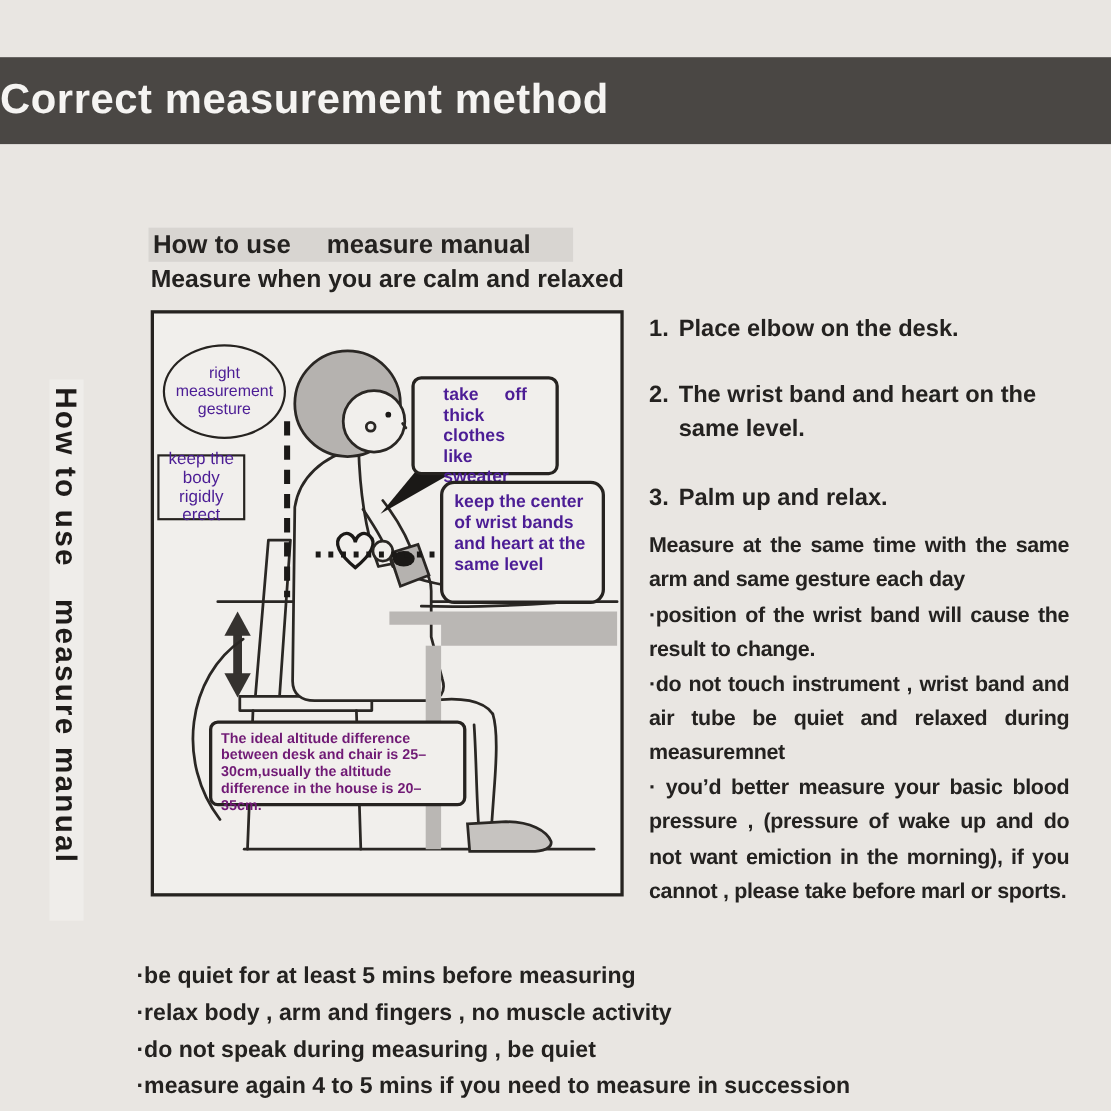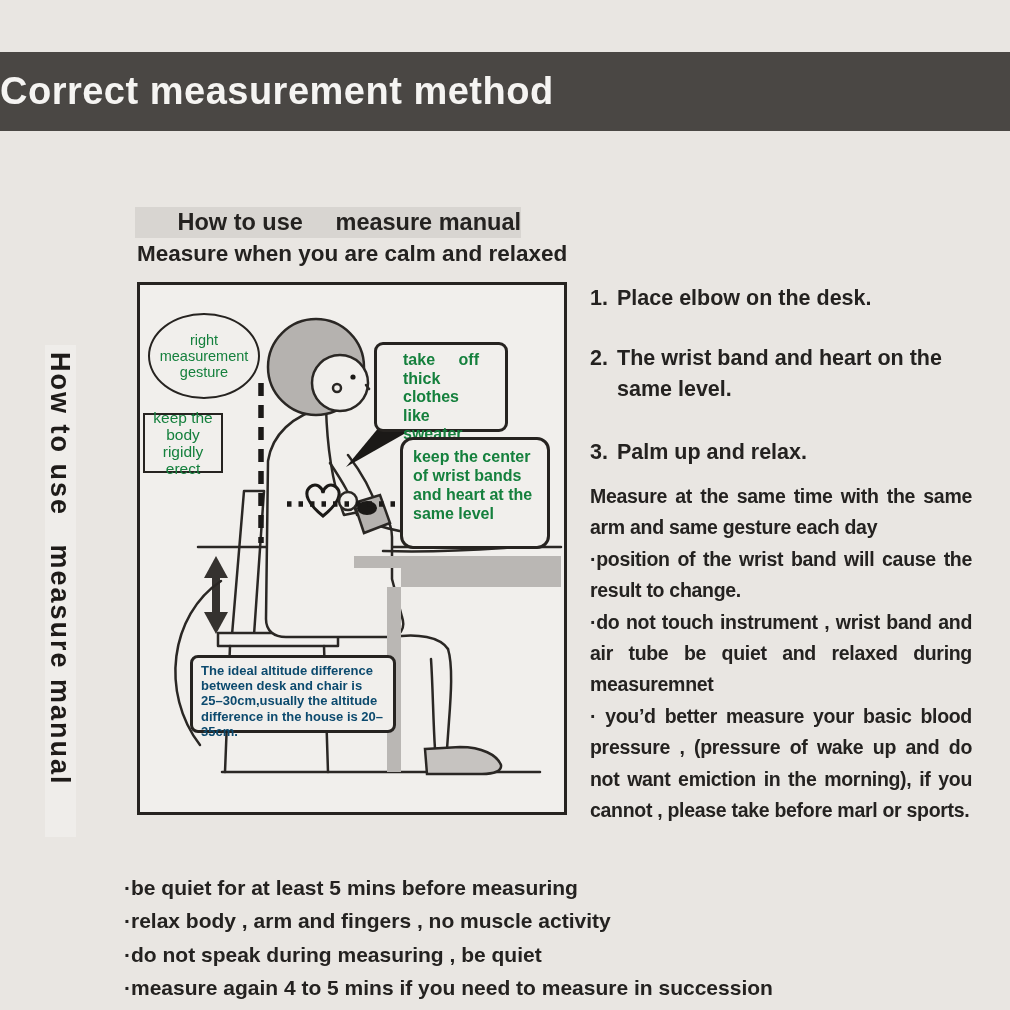--- a/index.html
+++ b/index.html
@@ -3,50 +3,50 @@
 <meta charset="utf-8">
 <style>
   :root{
     --page-bg:#e9e6e2; --header-bg:#4a4744; --header-text:#f5f4f2;
     --ink:#242220; --panel-bg:#f1efec; --highlight:#d8d5d1; --band-bg:#efedea;
     --gray-fill:#b5b2af; --desk-gray:#bab7b4; --slipper-gray:#c6c3c0; --black:#1b1917;
   }
   *{margin:0;padding:0;box-sizing:border-box;}
   html,body{width:1010px;height:1010px;}
   body{font-family:"Liberation Sans",sans-serif;color:var(--ink);background:var(--page-bg);position:relative;overflow:hidden;}
-  .abs{position:absolute;justify-content:flex-end;}
+  .abs{position:absolute;}
 
   .header-bar{top:52px;left:0;width:1010px;height:79px;background:var(--header-bg);
     display:flex;align-items:center;justify-content:flex-start;}
   .header-bar .title{color:var(--header-text);font-size:38px;font-weight:700;letter-spacing:.5px;}
 
   .vertical-band{left:45px;top:345px;width:31px;height:492px;background:var(--band-bg);}
   .vertical-label{left:44px;top:352px;height:490px;writing-mode:vertical-rl;text-orientation:mixed;
     font-size:27px;font-weight:700;color:#1e1b19;white-space:pre;letter-spacing:2px;}
 
   .section-heading{left:135px;top:207px;width:386px;height:31px;background:var(--highlight);
     display:flex;align-items:center;}
   .section-heading span{font-size:23.5px;font-weight:700;white-space:pre;padding-left:4px;}
   .subheading{left:137px;top:241px;font-size:22.5px;font-weight:700;}
 
   .figure{left:137px;top:282px;width:430px;height:533px;background:var(--panel-bg);
     border:3.5px solid #262320;}
   .figure svg{position:absolute;left:0;top:0;}
   .callout{position:absolute;background:var(--panel-bg);border:2.5px solid #262320;
-    color:#15803d;display:flex;align-items:center;justify-content:center;text-align:center;}
+    color:#4c1d95;display:flex;align-items:center;justify-content:center;text-align:center;}
   .co-oval{left:8px;top:28px;width:112px;height:86px;border-radius:50%;
     font-size:14.5px;line-height:16px;font-weight:500;}
   .co-erect{left:3px;top:128px;width:80px;height:60px;font-size:15.5px;line-height:17px;}
   .co-takeoff{left:234px;top:57px;width:134px;height:90px;border-width:3px;border-radius:9px;
     font-size:16px;line-height:18.5px;font-weight:700;text-align:justify;
     display:block;padding:6px 26px;}
   .co-wrist{left:260px;top:152px;width:150px;height:112px;border-width:3px;border-radius:13px;
     font-size:16px;line-height:19px;font-weight:700;text-align:left;display:block;padding:7px 10px;}
-  .co-altitude{left:50px;top:370px;width:206px;height:78px;border-width:3px;border-radius:8px;
-    font-size:13px;line-height:15.2px;font-weight:700;color:#0c4a6e;text-align:left;display:block;padding:5px 8px;}
+  .co-altitude{left:50px;top:370px;width:234px;height:78px;border-width:3px;border-radius:8px;
+    font-size:13px;line-height:15.2px;font-weight:700;color:#701a75;text-align:left;display:block;padding:5px 8px;}
 
   .steps{left:590px;top:283px;width:388px;}
   .step{display:flex;font-size:21.5px;font-weight:700;line-height:31px;position:absolute;width:388px;}
   .step .num{width:27px;flex:0 0 27px;}
   .step-1{top:0;} .step-2{top:60px;} .step-3{top:154px;}
 
   .notes{left:590px;top:481px;width:382px;}
   .note{font-size:19.5px;font-weight:700;line-height:31.4px;letter-spacing:-.3px;text-align:justify;}
 
   .footer-bullets{left:124px;top:871px;width:730px;}

